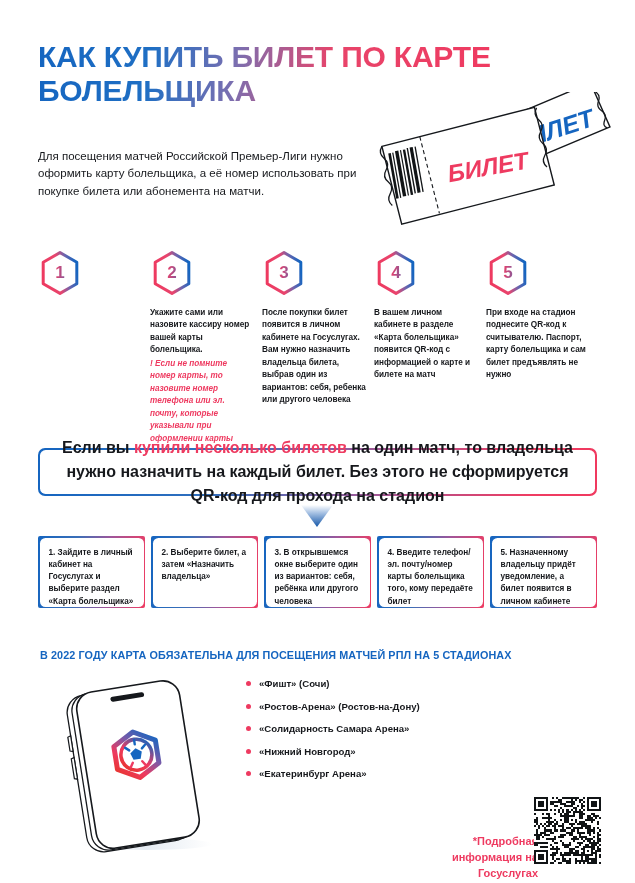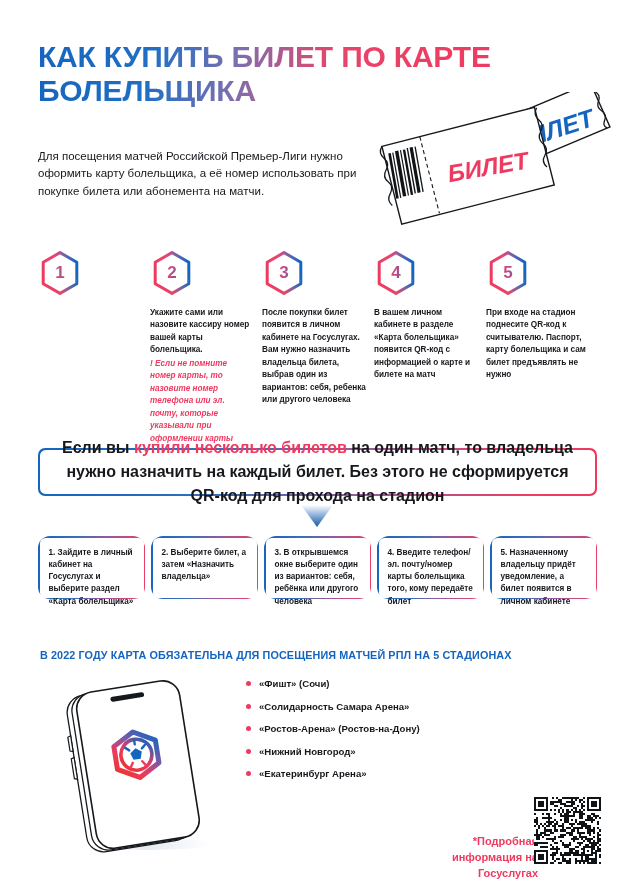--- a/index.html
+++ b/index.html
@@ -160,22 +160,22 @@
   .subboxes {
     position: absolute;
     left: 38px;
     top: 536px;
     width: 559px;
     display: flex;
     gap: 6px;
   }
   .subbox {
     flex: 1 1 0;
-    height: 63px;
-    border-radius: 12px;
+    height: 72px;
+    border-radius: 2px;
     padding: 1.5px;
     box-sizing: border-box;
     background-image: linear-gradient(95deg, #1565c0 0%, #3a6fb8 35%, #a0569a 65%, #ef3c62 100%);
   }
   .subbox-inner {
     width: 100%;
     height: 100%;
     border-radius: 5.5px;
     background: #ffffff;
     box-sizing: border-box;
@@ -436,25 +436,25 @@
     </svg>
   </div>
 
   <div class="stadiums">
     <div class="stadium-item">
       <span class="bullet"></span>
       <span>«Фишт» (Сочи)</span>
     </div>
     <div class="stadium-item">
       <span class="bullet"></span>
-      <span>«Солидарность Самара Арена»</span>
+      <span>«Ростов-Арена» (Ростов-на-Дону)</span>
     </div>
     <div class="stadium-item">
       <span class="bullet"></span>
-      <span>«Ростов-Арена» (Ростов-на-Дону)</span>
+      <span>«Солидарность Самара Арена»</span>
     </div>
     <div class="stadium-item">
       <span class="bullet"></span>
       <span>«Нижний Новгород»</span>
     </div>
     <div class="stadium-item">
       <span class="bullet"></span>
       <span>«Екатеринбург Арена»</span>
     </div>
   </div>

